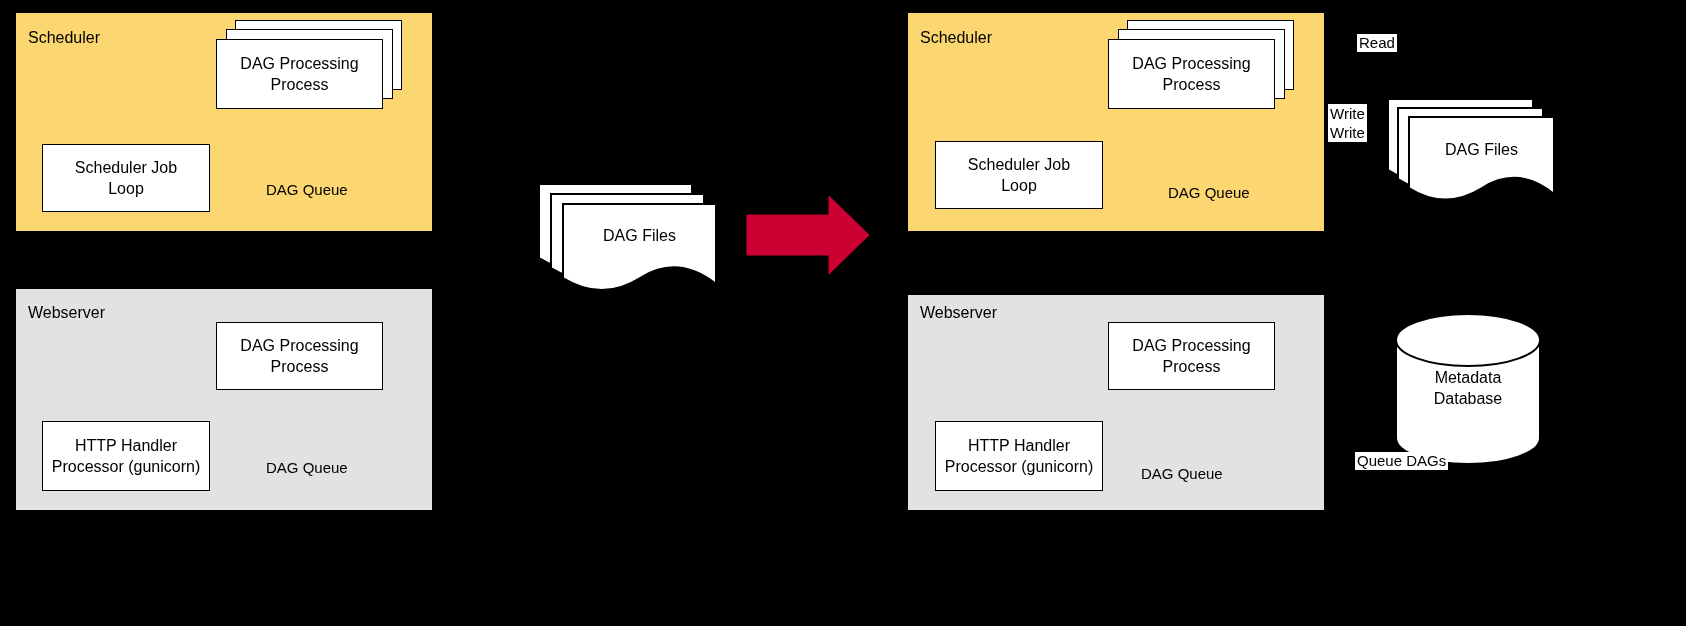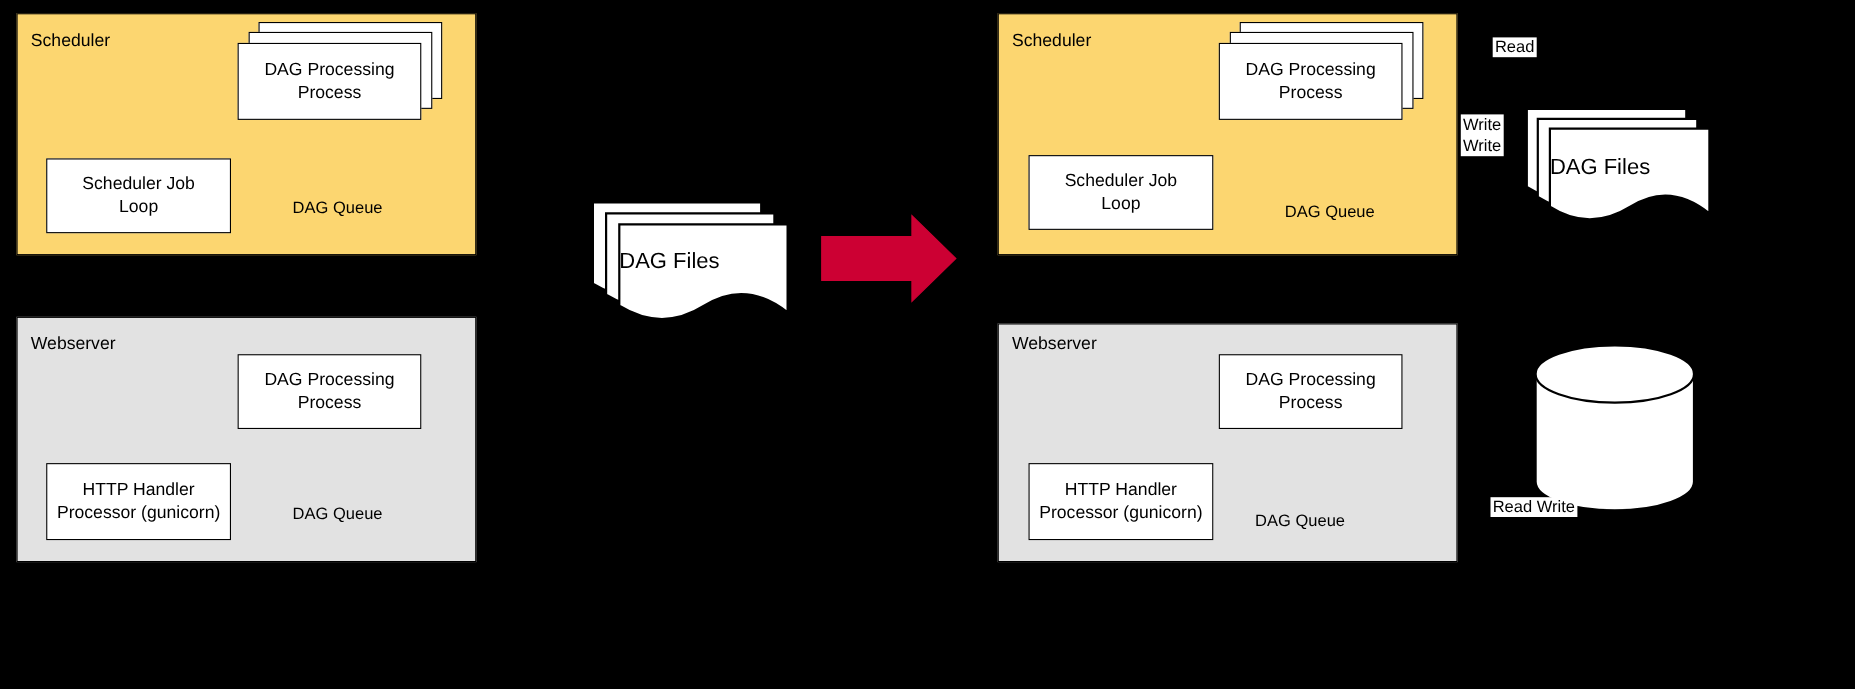--- a/index.html
+++ b/index.html
@@ -66,22 +66,22 @@
     white-space: nowrap;
     z-index: 8;
   }
   .edge-label.boxed {
     background: #ffffff;
     padding: 0px 2px;
   }
   .doc-text {
     position: absolute;
     width: 100%;
-    text-align: left;
-    font-size: 20px;
+    text-align: center;
+    font-size: 16px;
     color: #000;
     z-index: 9;
     pointer-events: none;
   }
   .cyl-text {
     position: absolute;
     width: 100%;
     text-align: center;
     font-size: 16px;
     color: #000;
@@ -208,16 +208,20 @@
     <span>Process</span>
   </div>
 
   <div class="node-box" style="left:935px; top:421px; width:168px; height:70px; flex-direction:column;">
     <span>HTTP Handler</span>
     <span>Processor (gunicorn)</span>
   </div>
 
   <div class="edge-label" style="left:1141px; top:465px;">DAG Queue</div>
 
-
-  <div class="edge-label boxed" style="left:1355px; top:452px;">Read Write</div>
+  <div class="cyl-text" style="left:1396px; top:367px; width:144px;">
+    <div>Metadata</div>
+    <div>Database</div>
+  </div>
+
+  <div class="edge-label boxed" style="left:1355px; top:452px;">Queue DAGs</div>
 
 </div>
 
 </body></html>

